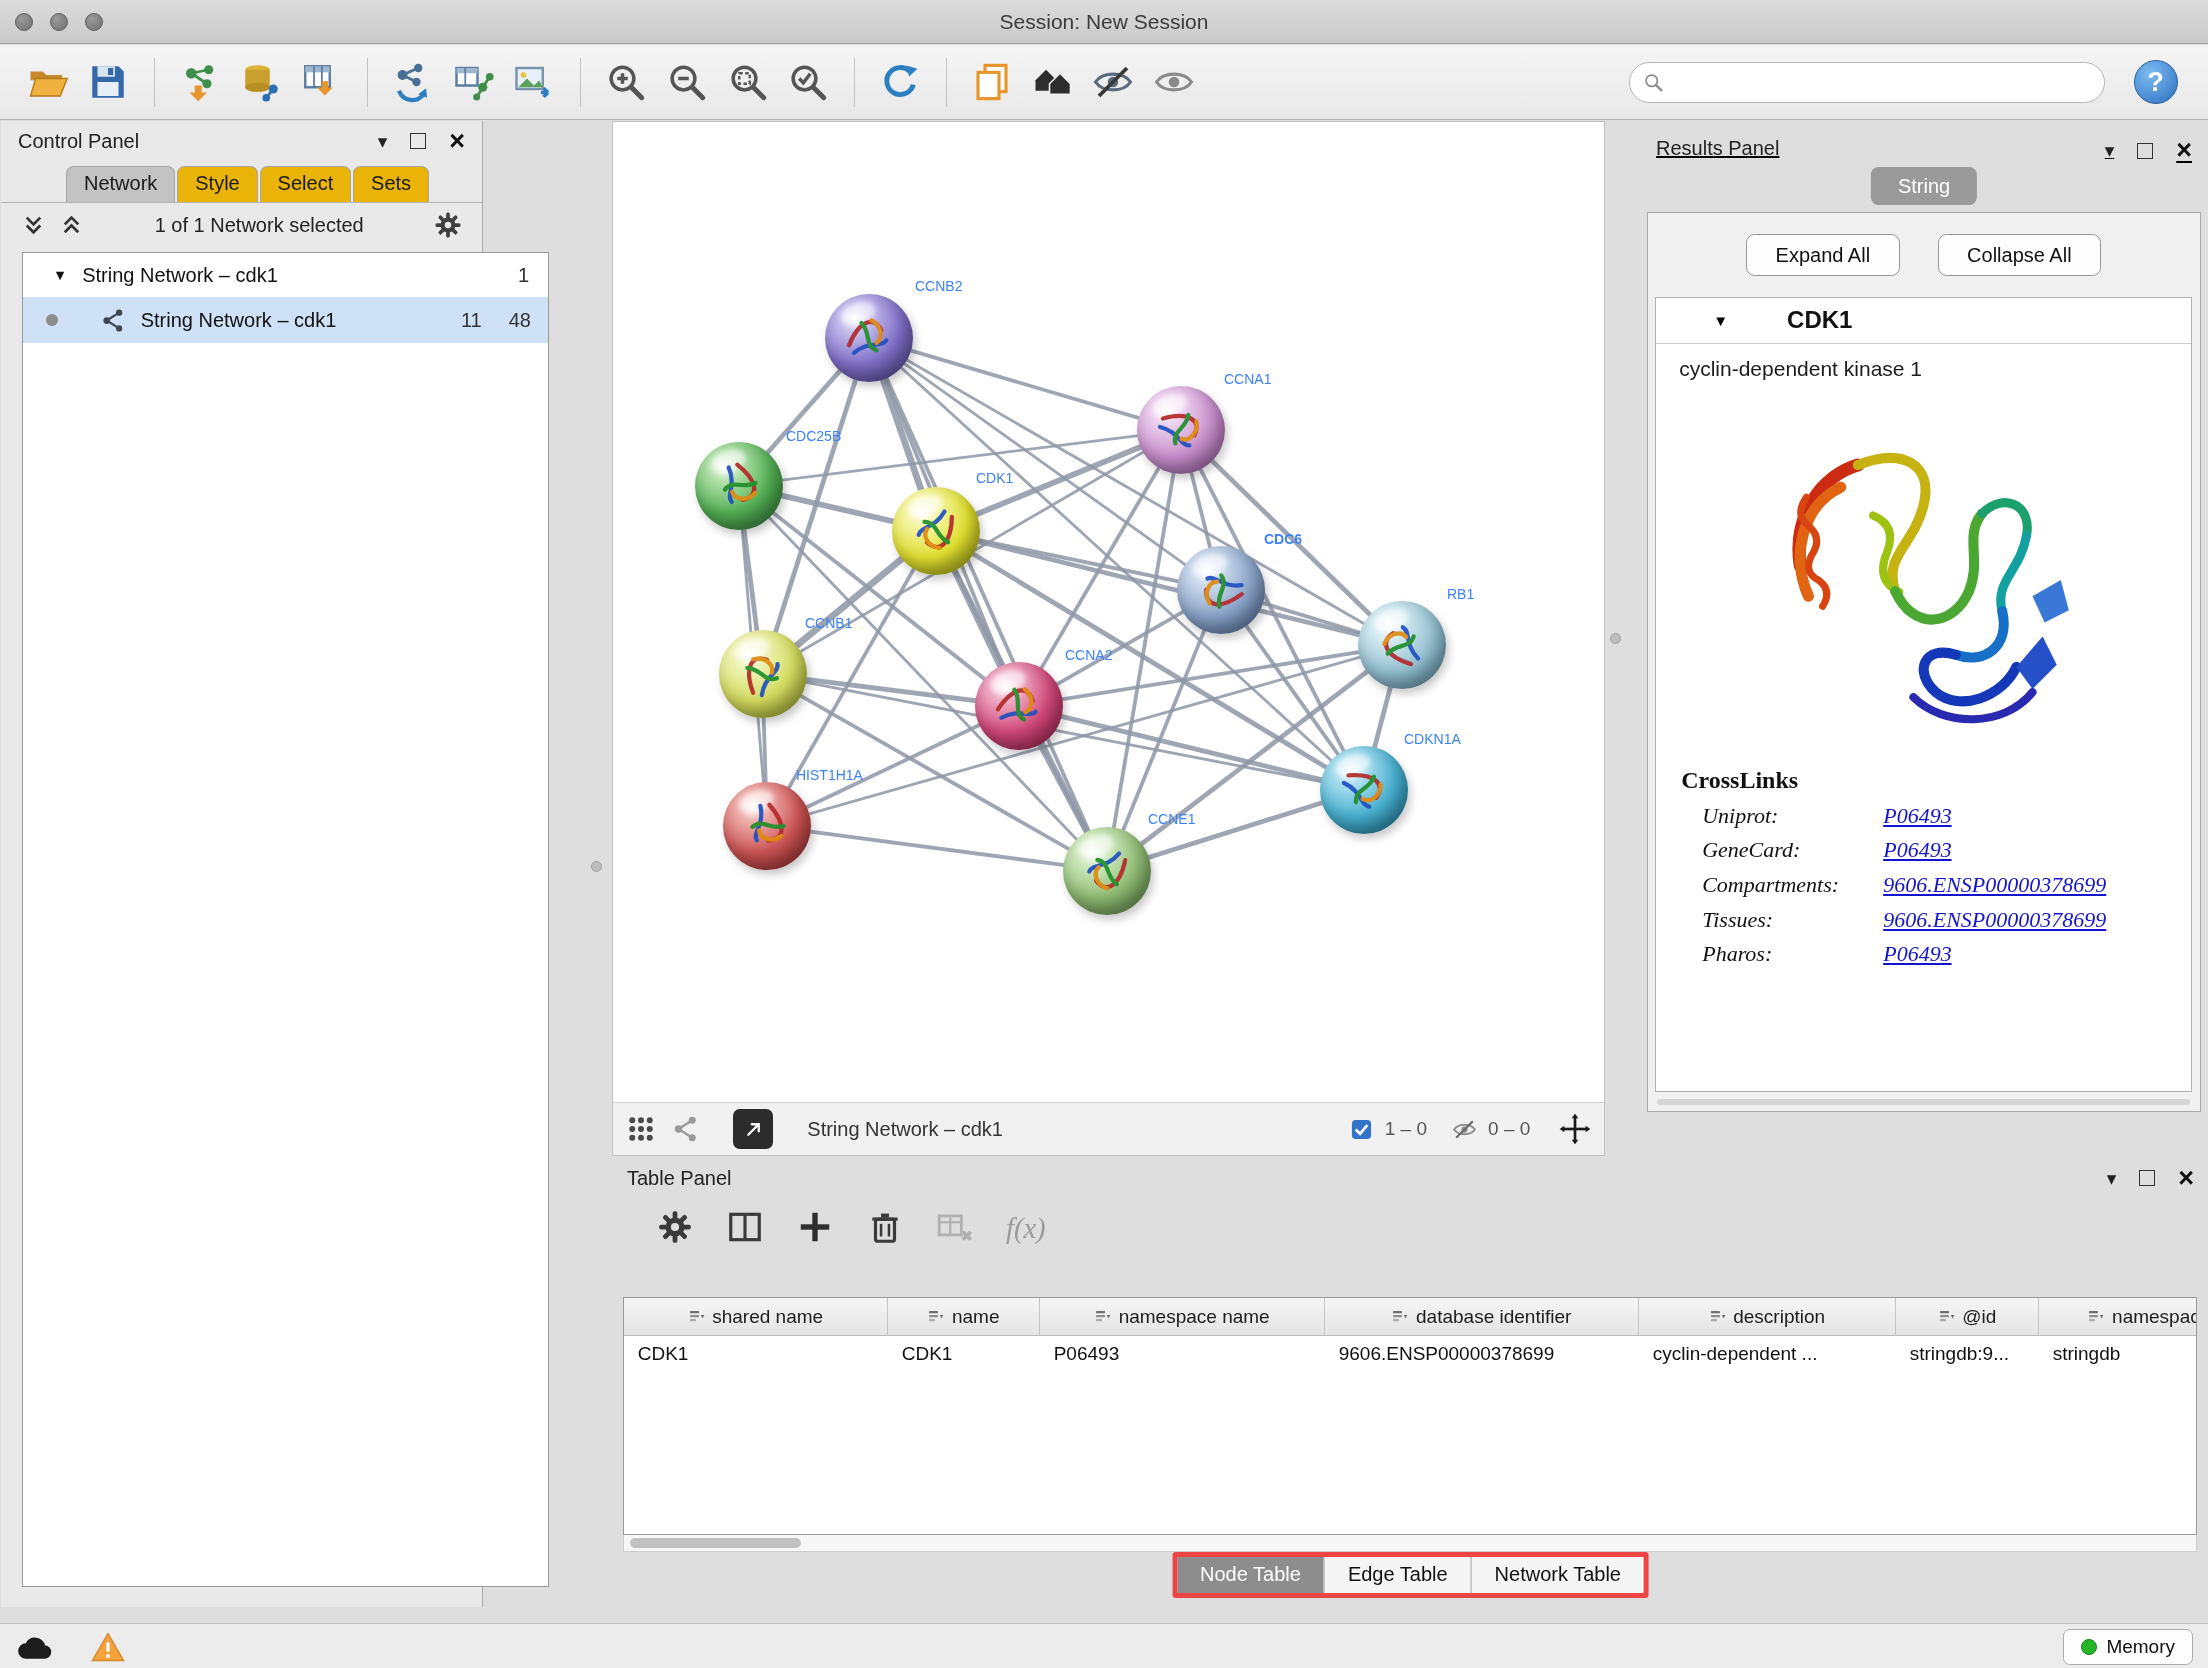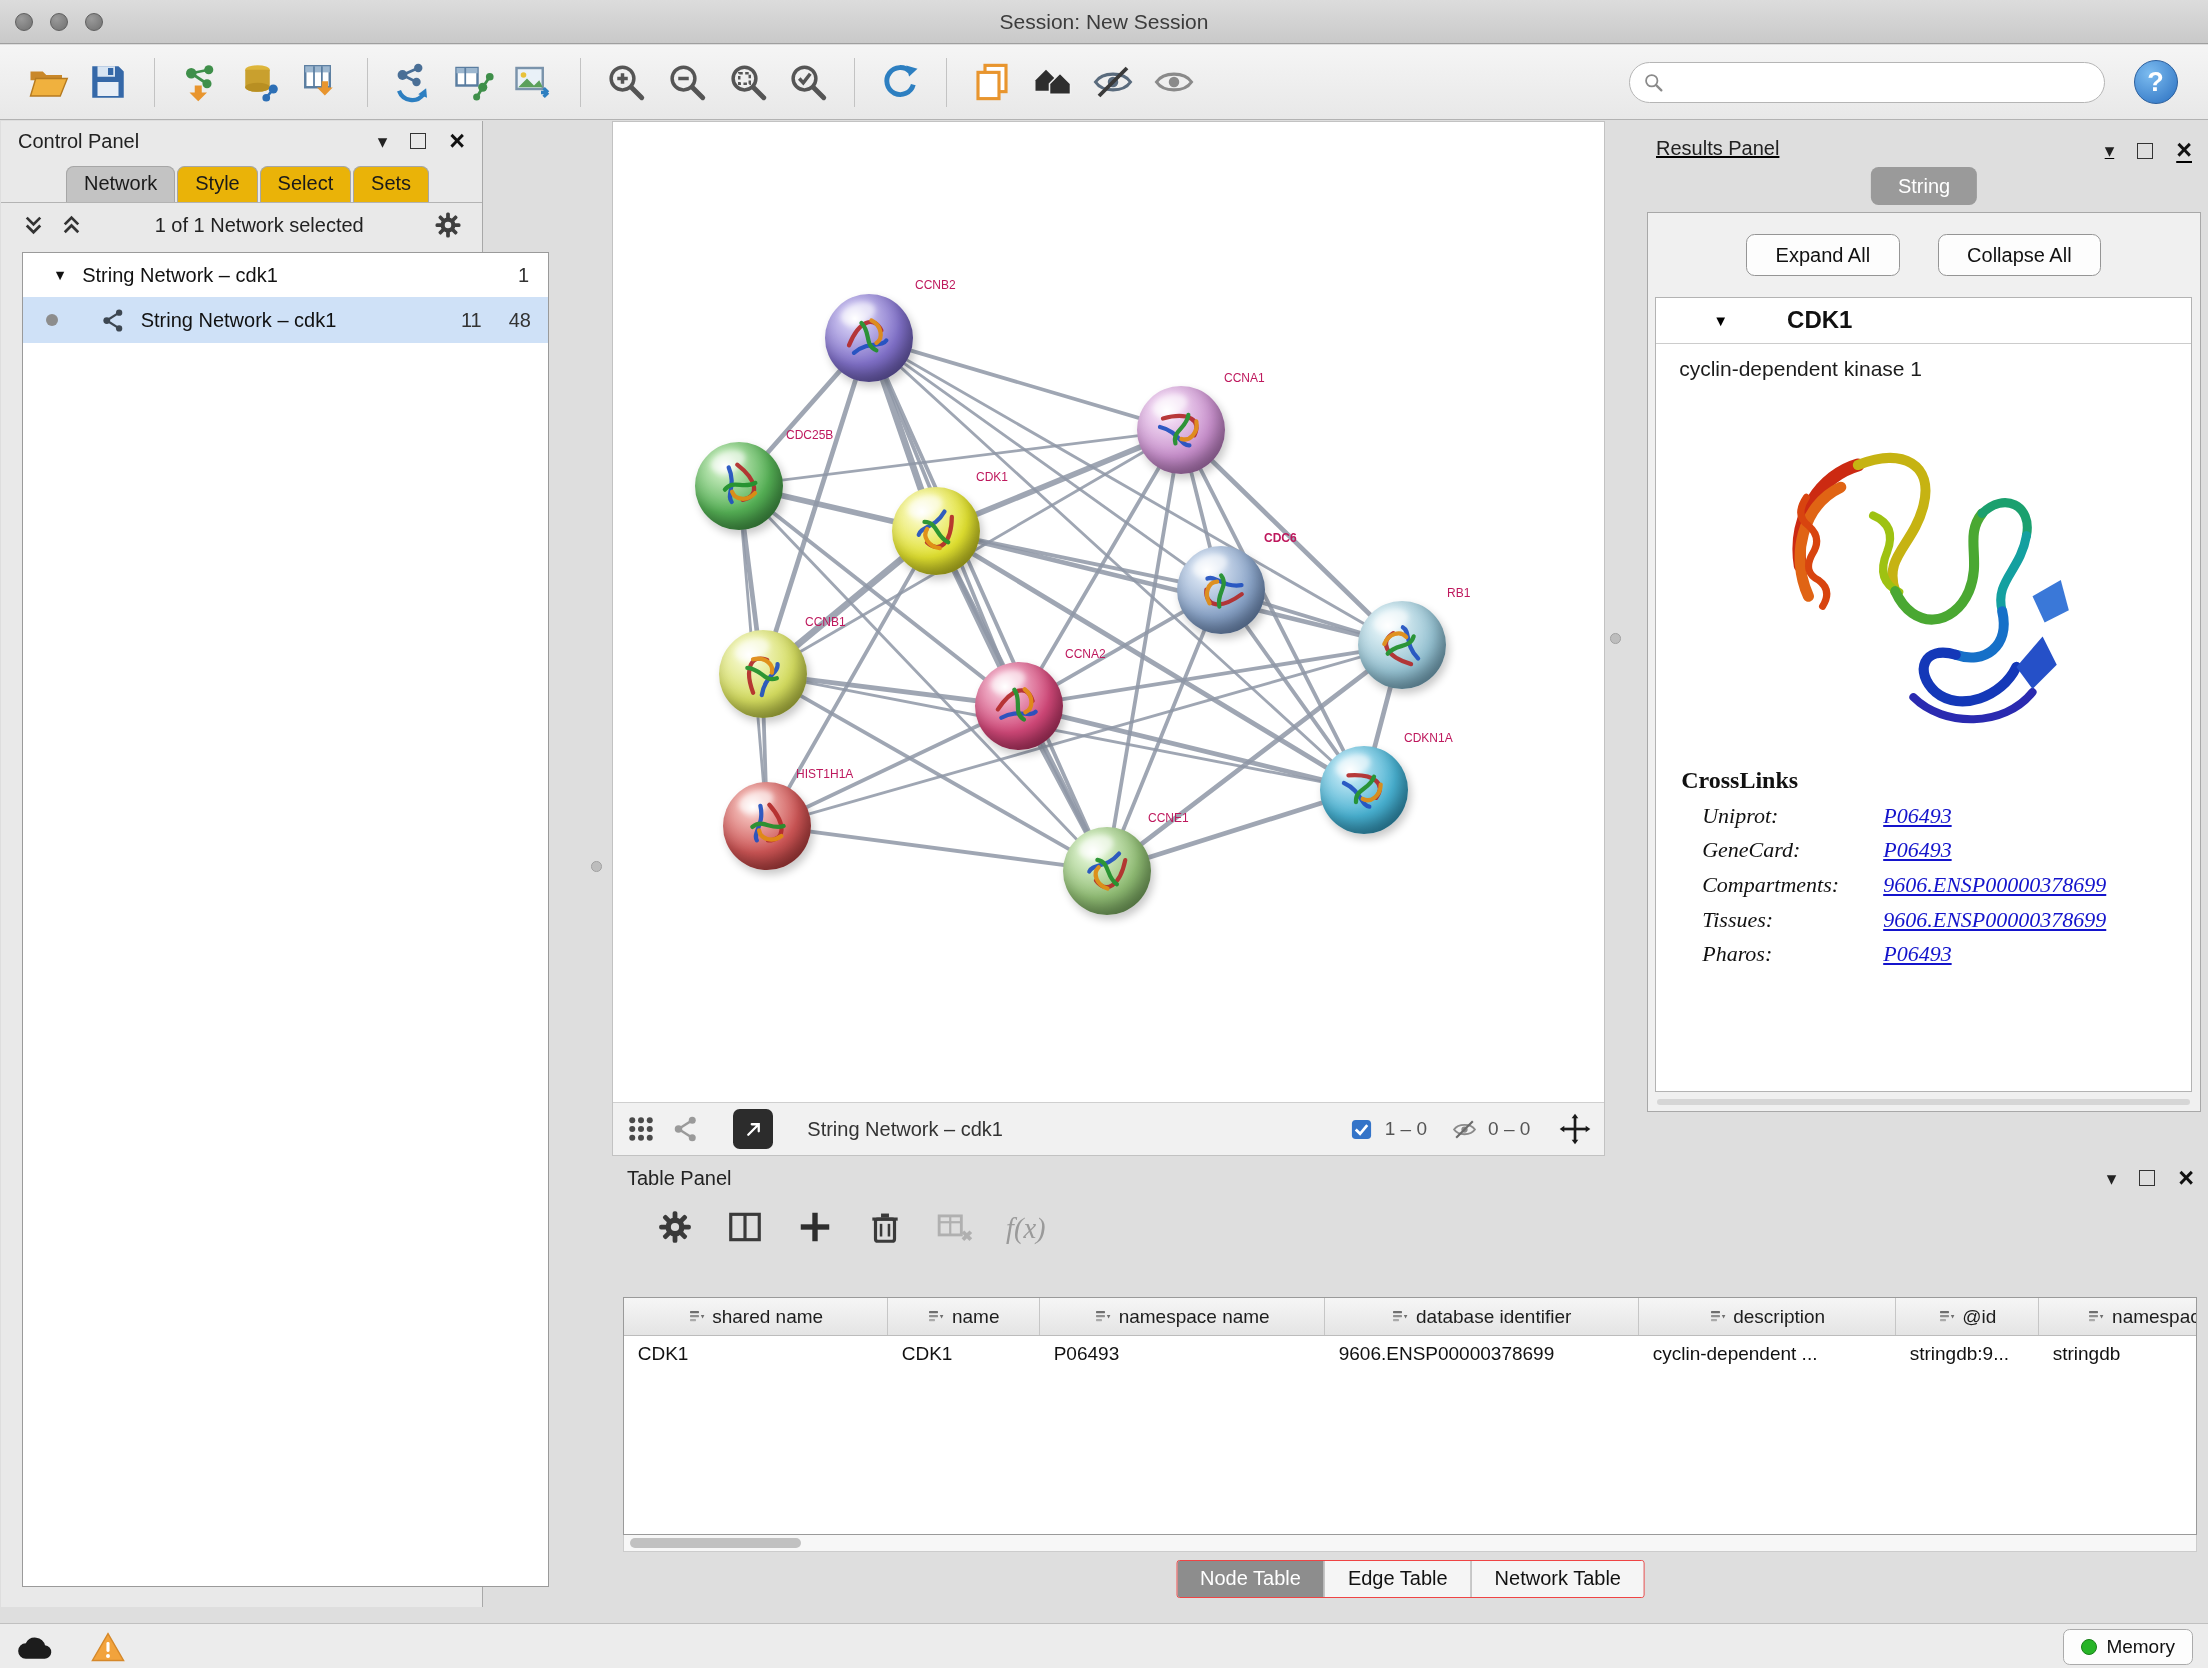--- a/index.html
+++ b/index.html
@@ -65,21 +65,21 @@
     border:1px solid #c2c2c2; }
   .net-canvas { position:absolute; left:0; top:0; width:991px; height:980px; overflow:hidden; background:#fff; }
   #edge-svg { position:absolute; left:0; top:0; }
   .node { position:absolute; width:88px; height:88px; border-radius:50%;
     background: radial-gradient(circle at 34% 28%, #ffffff 0%, var(--hi) 16%, var(--mid) 54%, var(--dark) 100%);
     box-shadow: inset -5.7px -9.5px 15px rgba(0,0,0,.28), 2.9px 4.8px 8.6px rgba(0,0,0,.22); z-index:2; }
   .node::before { content:""; position:absolute; left:15px; top:8.6px; width:36px; height:21px; border-radius:50%;
     background:rgba(255,255,255,.6); filter:blur(2.9px); transform:rotate(-18deg); }
   .squiggle { position:absolute; left:16%; top:16%; width:68%; height:68%; opacity:.92; }
   .squiggle path { fill:none; stroke-width:3.4; stroke-linecap:round; }
-  .node-label { position:absolute; font-size:12px; color:#be185d; z-index:3; white-space:nowrap; }
+  .node-label { position:absolute; font-size:14px; color:#3b82f6; z-index:3; white-space:nowrap; }
   .netbar { position:absolute; left:0; top:980px; width:991px; height:53px; background:#f1f1f1;
     border-top:1px solid #cfcfcf; display:flex; align-items:center; padding:0 13.3px; gap:15px; }
   .netbar .nb-title { font-size:20px; color:#333; margin-left:19px; }
   .nb-open { width:40px; height:40px; background:#2c2c2c; border-radius:6.7px; display:flex; align-items:center; justify-content:center; margin-left:17px; }
   .nb-counts { margin-left:auto; display:flex; align-items:center; gap:11.4px; font-size:19px; color:#555; }
 
   .splitter-dot { position:absolute; width:10.5px; height:10.5px; border-radius:50%; background:#bdbdbd; border:1px solid #a2a2a2; z-index:5; }
 
   
   .results-panel { position:absolute; left:1639px; top:121px; width:570px; height:1035px; background:#dedede; }
@@ -116,21 +116,21 @@
   .tp-head { display:flex; height:38px; background:linear-gradient(#f6f6f6,#e4e4e4); border-bottom:1px solid #bcbcbc; width:1636px; }
   .tp-th { display:flex; align-items:center; justify-content:center; gap:7.6px; font-size:19px; color:#1d1d1d;
     border-right:1px solid #c6c6c6; flex:none; overflow:hidden; white-space:nowrap; }
   .sort-ic { width:16px; height:16px; flex:none; }
   .tp-body { width:1636px; }
   .tp-row { display:flex; height:36px; align-items:center; }
   .tp-td { padding-left:13.3px; font-size:19px; color:#111; flex:none; overflow:hidden; white-space:nowrap; }
   .tp-hscroll { position:absolute; left:11.4px; top:377px; width:1574px; height:17px; background:#f7f7f7; border:1px solid #ccc; border-top:none; }
   .tp-hthumb { position:absolute; left:5.7px; top:2.9px; width:171px; height:10.5px; background:#c1c1c1; border-radius:5.7px; }
   .tp-tabs { position:absolute; left:50%; transform:translateX(-50%); bottom:19px; display:inline-flex;
-    border:1px solid #ef4444; border-radius:2.9px; overflow:hidden; }
+    border:5px solid #ef4444; border-radius:2.9px; overflow:hidden; }
   .tp-tab { font-size:20px; padding:6.7px 23px; background:#f5f5f5; color:#111; border-left:1px solid #9e9e9e; }
   .tp-tab:first-child { border-left:none; }
   .tp-tab.selected { background:#8d8d8d; color:#fff; }
 
   
   .statusbar { position:absolute; left:0; top:1623px; width:2208px; height:46px; background:#ececec;
     border-top:1px solid #c0c0c0; display:flex; align-items:center; padding:0 15px; gap:36px; }
   .memory-btn { margin-left:auto; height:36px; padding:0 17px; background:#fdfdfd; border:1px solid #ababab;
     border-radius:6.7px; display:flex; align-items:center; gap:9.5px; font-size:19px; color:#111; }
   .memory-dot { width:16px; height:16px; border-radius:50%; background:#27b427; border:1px solid #188018; }

